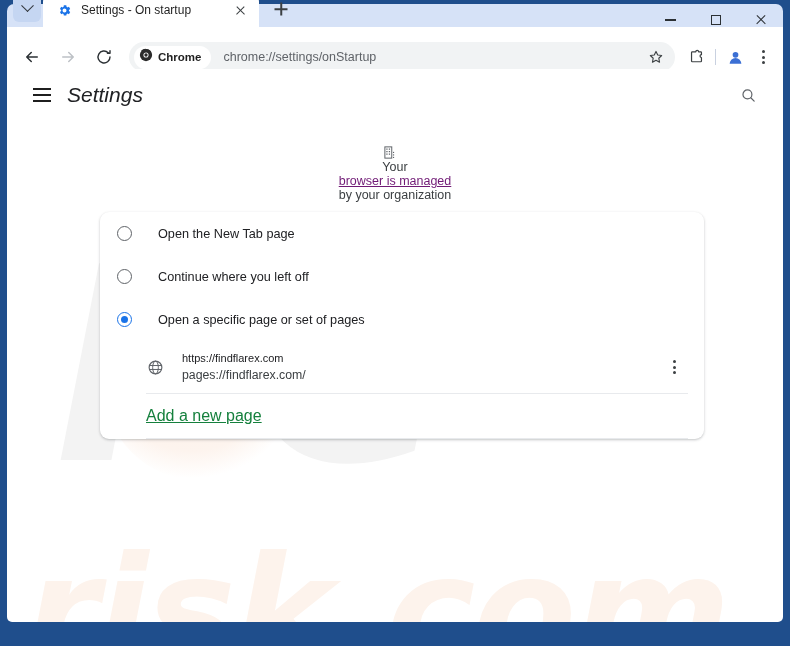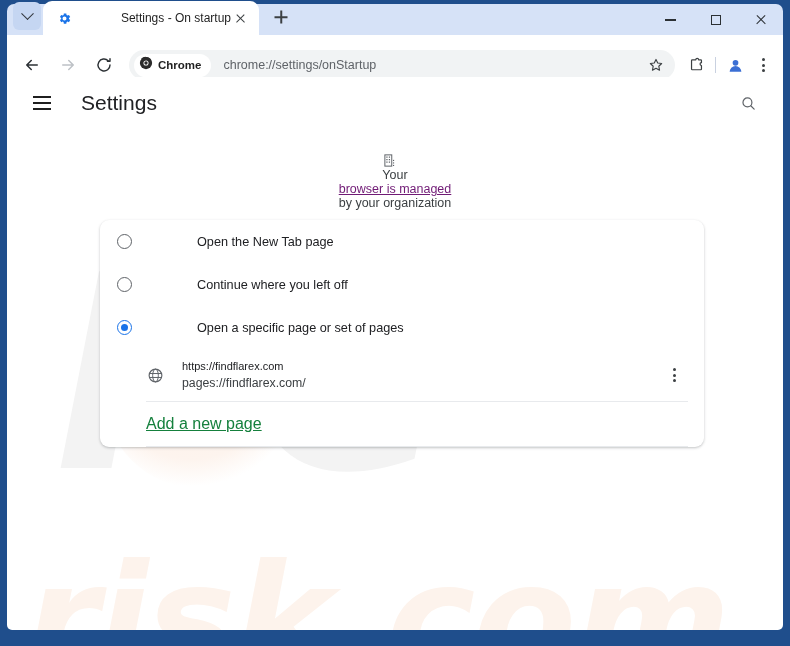--- a/index.html
+++ b/index.html
@@ -11,26 +11,25 @@
   }
   .window-frame {
     position: absolute; left: 0; top: 0;
     width: 790px; height: 646px;
     background: #1f4e8c;
     padding: 4px 7px 7px 7px;
   }
   
   .tabstrip {
     position: relative;
-    height: 31px;
+    height: 23px;
     background: #d6e2f7;
     border-radius: 7px 7px 0 0;
     display: flex;
     align-items: flex-end;
-    text-align: right;
   }
   .tab-search-btn {
     width: 28px; height: 28px;
     margin: 0 2px 5px 6px;
     border-radius: 6px;
     background: #c5d6f2;
     display: flex; align-items: center; justify-content: center;
     flex: none;
   }
   .chev { width: 9px; height: 9px; border-right: 1.6px solid #32373d; border-bottom: 1.6px solid #32373d; transform: rotate(45deg) translate(-2px,-2px); }
@@ -128,21 +127,21 @@
     background: radial-gradient(circle at 45% 40%, #fdeee4 0%, #fdf4ee 55%, rgba(253,246,240,0) 72%);
     pointer-events: none;
   }
   .settings-header {
     position: relative; z-index: 3;
     height: 52px; display: flex; align-items: center;
     padding: 0 22px 0 26px;
   }
   .hamburger { width: 22px; height: 22px; display: flex; flex-direction: column; justify-content: center; gap: 4px; flex: none; }
   .hamburger i { display: block; width: 18px; height: 1.8px; background: #1f1f1f; }
-  .settings-title { font-size: 21px; color: #202124; margin-left: 26px; }
+  .settings-title { font-size: 21px; color: #202124; margin-left: 12px; font-style: italic; }
   .search-settings-btn { margin-left: auto; width: 26px; height: 26px; display: flex; align-items: center; justify-content: center; }
   .managed-row {
     position: relative; z-index: 3;
     display: flex; align-items: center; justify-content: center;
     margin-top: 24px;
     font-size: 12.5px; color: #3c4043; flex-direction: column;
   }
   .managed-icon { margin-right: 10px; display: flex; flex: none; }
   .managed-link { color: #701a75; text-decoration: underline; }
   .section-label {
@@ -158,21 +157,20 @@
     border-radius: 9px;
     box-shadow: 0 1px 3px rgba(60,64,67,.22), 0 1px 2px rgba(60,64,67,.10);
     padding: 0 0 0 0;
     background-clip: padding-box;
   }
   .card-inner { position: relative; }
   .radio-row {
     display: flex; align-items: center;
     height: 43px;
     padding-left: 17px;
-    gap: 39px;
   }
   .radio {
     width: 15px; height: 15px; border-radius: 50%;
     border: 1.8px solid #5f6368;
     flex: none;
     display: flex; align-items: center; justify-content: center;
   }
   .radio.checked { border-color: #1a73e8; }
   .radio.checked::after { content: ""; width: 7px; height: 7px; border-radius: 50%; background: #1a73e8; }
   .radio-label { font-size: 12.7px; color: #202124; margin-left: 26px; }

